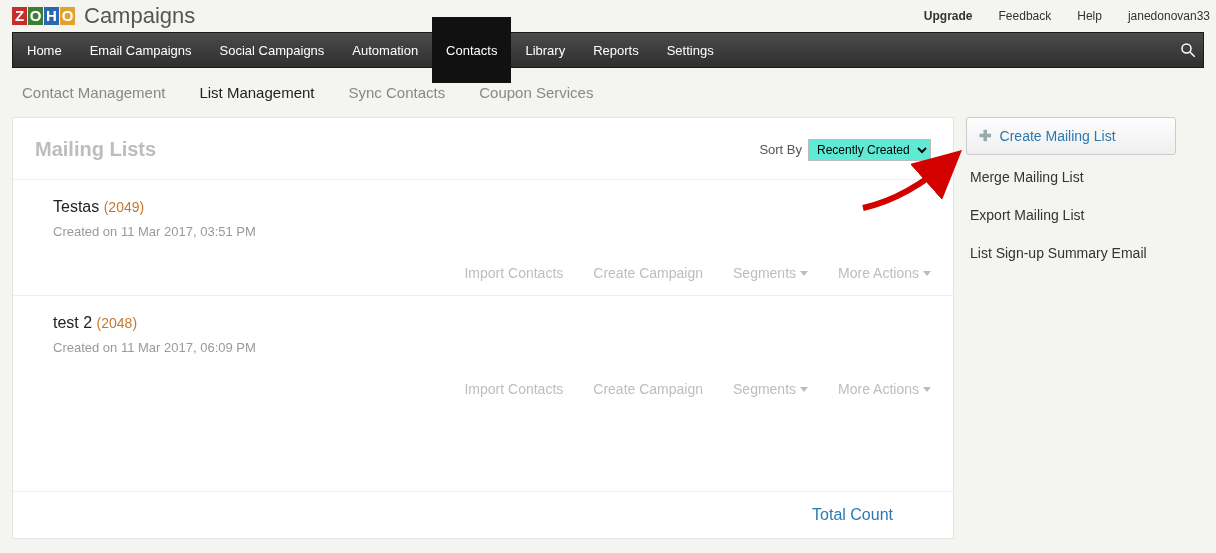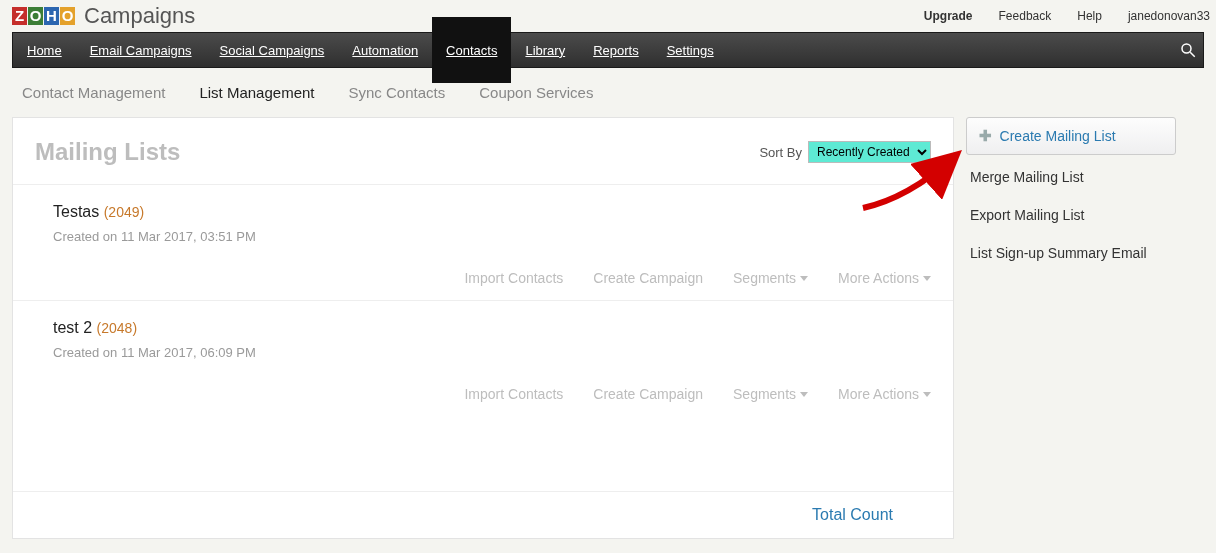--- a/index.html
+++ b/index.html
@@ -8,35 +8,35 @@
   .top-header{height:32px;display:flex;align-items:center;justify-content:space-between;padding:0 6px 0 12px;font-size:13px;}
   .brand{display:flex;align-items:center;gap:8px;}
   .logo{display:flex;font-weight:bold;font-size:15px;}
   .logo span{display:inline-block;width:15px;height:18px;line-height:18px;text-align:center;color:#fff;margin-right:1px;}
   .lz{background:#c52e2b;} .lo1{background:#3c7e36;} .lh{background:#2c66b0;} .lo2{background:#e4a12b;}
   .brand-text{font-size:22px;color:#555;font-weight:normal;}
   .top-links{display:flex;gap:26px;color:#333;font-size:12px;}
   .top-links .upgrade{font-weight:bold;}
   
   .navbar{background:linear-gradient(#4b4b4b,#2f2f2f);height:34px;display:flex;align-items:center;border:1px solid #1a1a1a;margin:0 12px;position:relative;}
-  .nav-item{color:#fff;font-size:13px;padding:16px 14px;height:34px;display:flex;align-items:center;cursor:pointer;text-decoration:underline;}
+  .nav-item{color:#fff;font-size:13px;padding:16px 14px;height:34px;display:flex;align-items:center;cursor:pointer;}
   .nav-item.active{background:#111;}
   .searchbtn{position:absolute;right:6px;top:0;height:34px;display:flex;align-items:center;color:#fff;}
   .searchbtn svg{width:18px;height:18px;}
   
   .subnav{display:flex;gap:34px;padding:16px 12px 16px 22px;font-size:15px;color:#888;}
   .subnav .sn{cursor:pointer;}
   .subnav .sn.active{color:#222;font-weight:normal;}
   
   .layout{display:flex;gap:12px;padding:0 12px;}
   .panel{flex:0 0 940px;background:#fff;border:1px solid #e3e3e3;min-height:420px;position:relative;display:flex;flex-direction:column;}
   .sidebar{flex:1;}
   
   .panel-head{display:flex;justify-content:space-between;align-items:center;padding:20px 22px 18px 22px;}
-  .panel-title{font-size:24px;color:#bdbdbd;font-weight:bold;}
+  .panel-title{font-size:20px;color:#bdbdbd;font-weight:bold;}
   .sortby{font-size:13px;color:#555;display:flex;align-items:center;gap:6px;}
   .sortby select{font-size:12px;padding:2px 4px;border:1px solid #bbb;background:#5eead4;}
   
   .list-item{border-top:1px solid #eee;padding:18px 22px 14px 40px;}
   .li-title{font-size:16px;color:#222;}
   .li-title .count{color:#c7792b;font-size:14px;}
   .li-sub{font-size:13px;color:#9a9a9a;margin-top:8px;}
   .li-actions{display:flex;justify-content:flex-end;gap:30px;margin-top:26px;font-size:14px;color:#bdbdbd;}
   .li-actions .act{cursor:pointer;display:flex;align-items:center;gap:4px;}
   .caret{width:0;height:0;border-left:4px solid transparent;border-right:4px solid transparent;border-top:5px solid #bdbdbd;}

